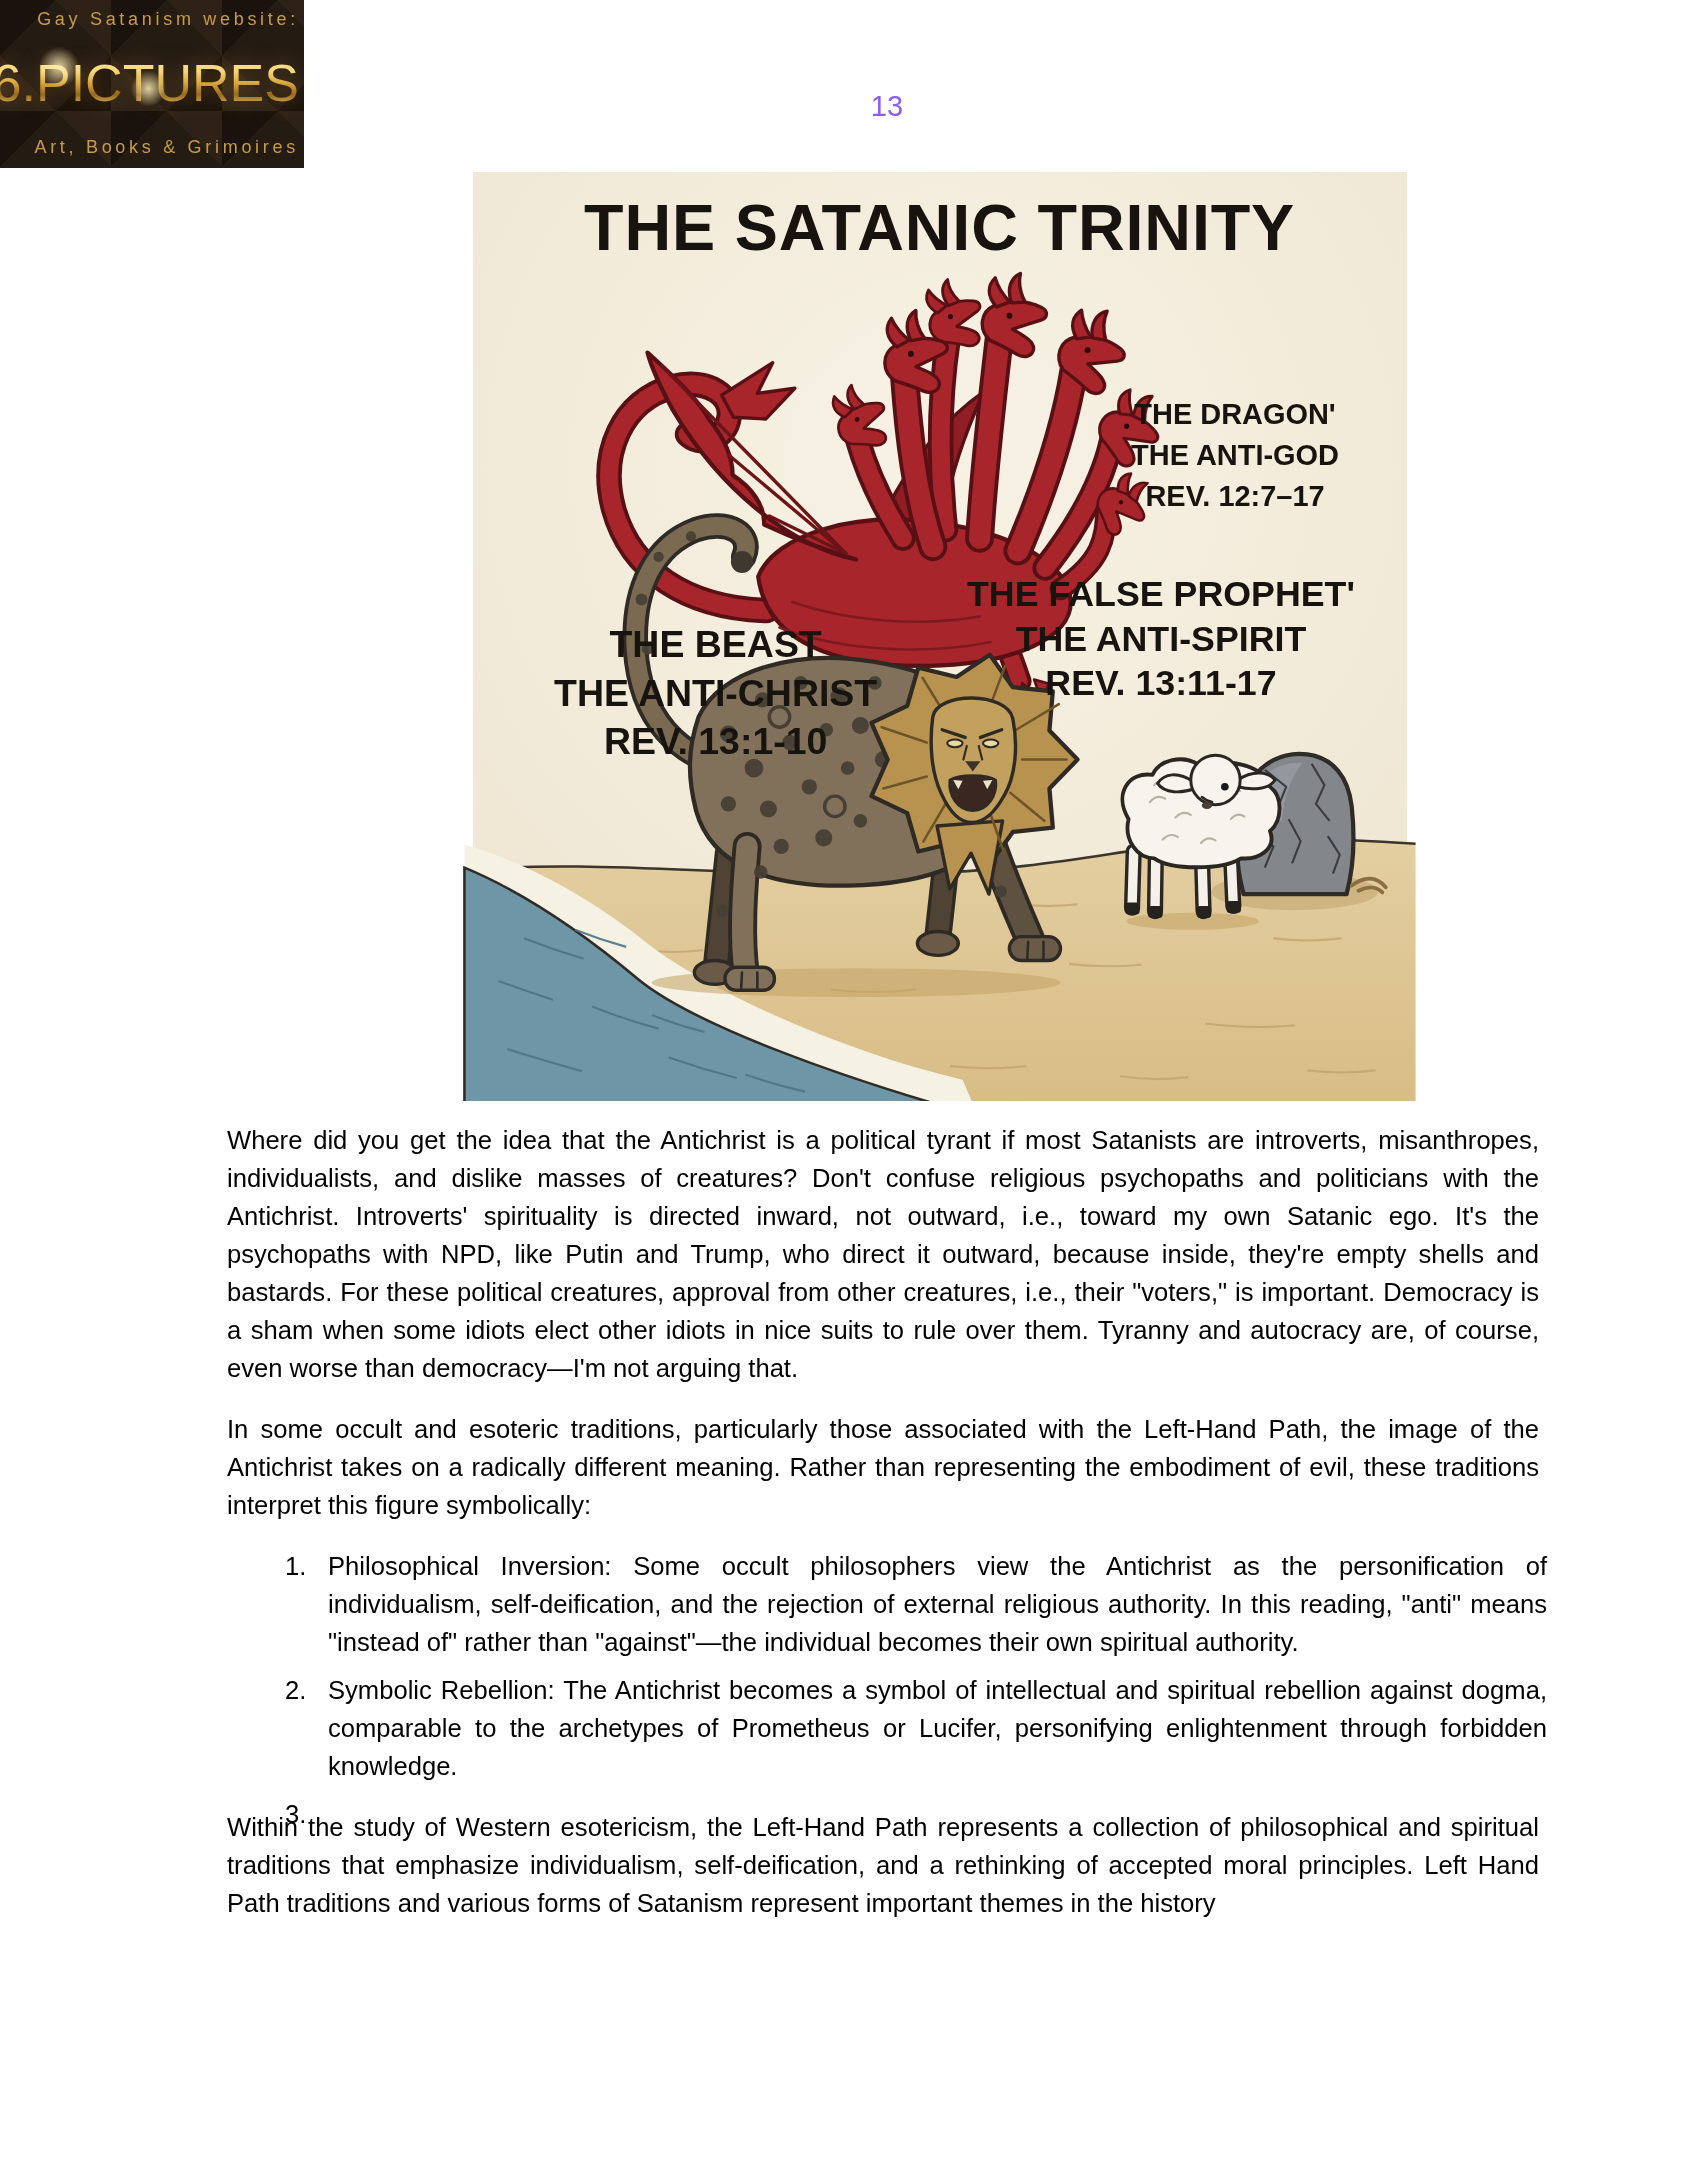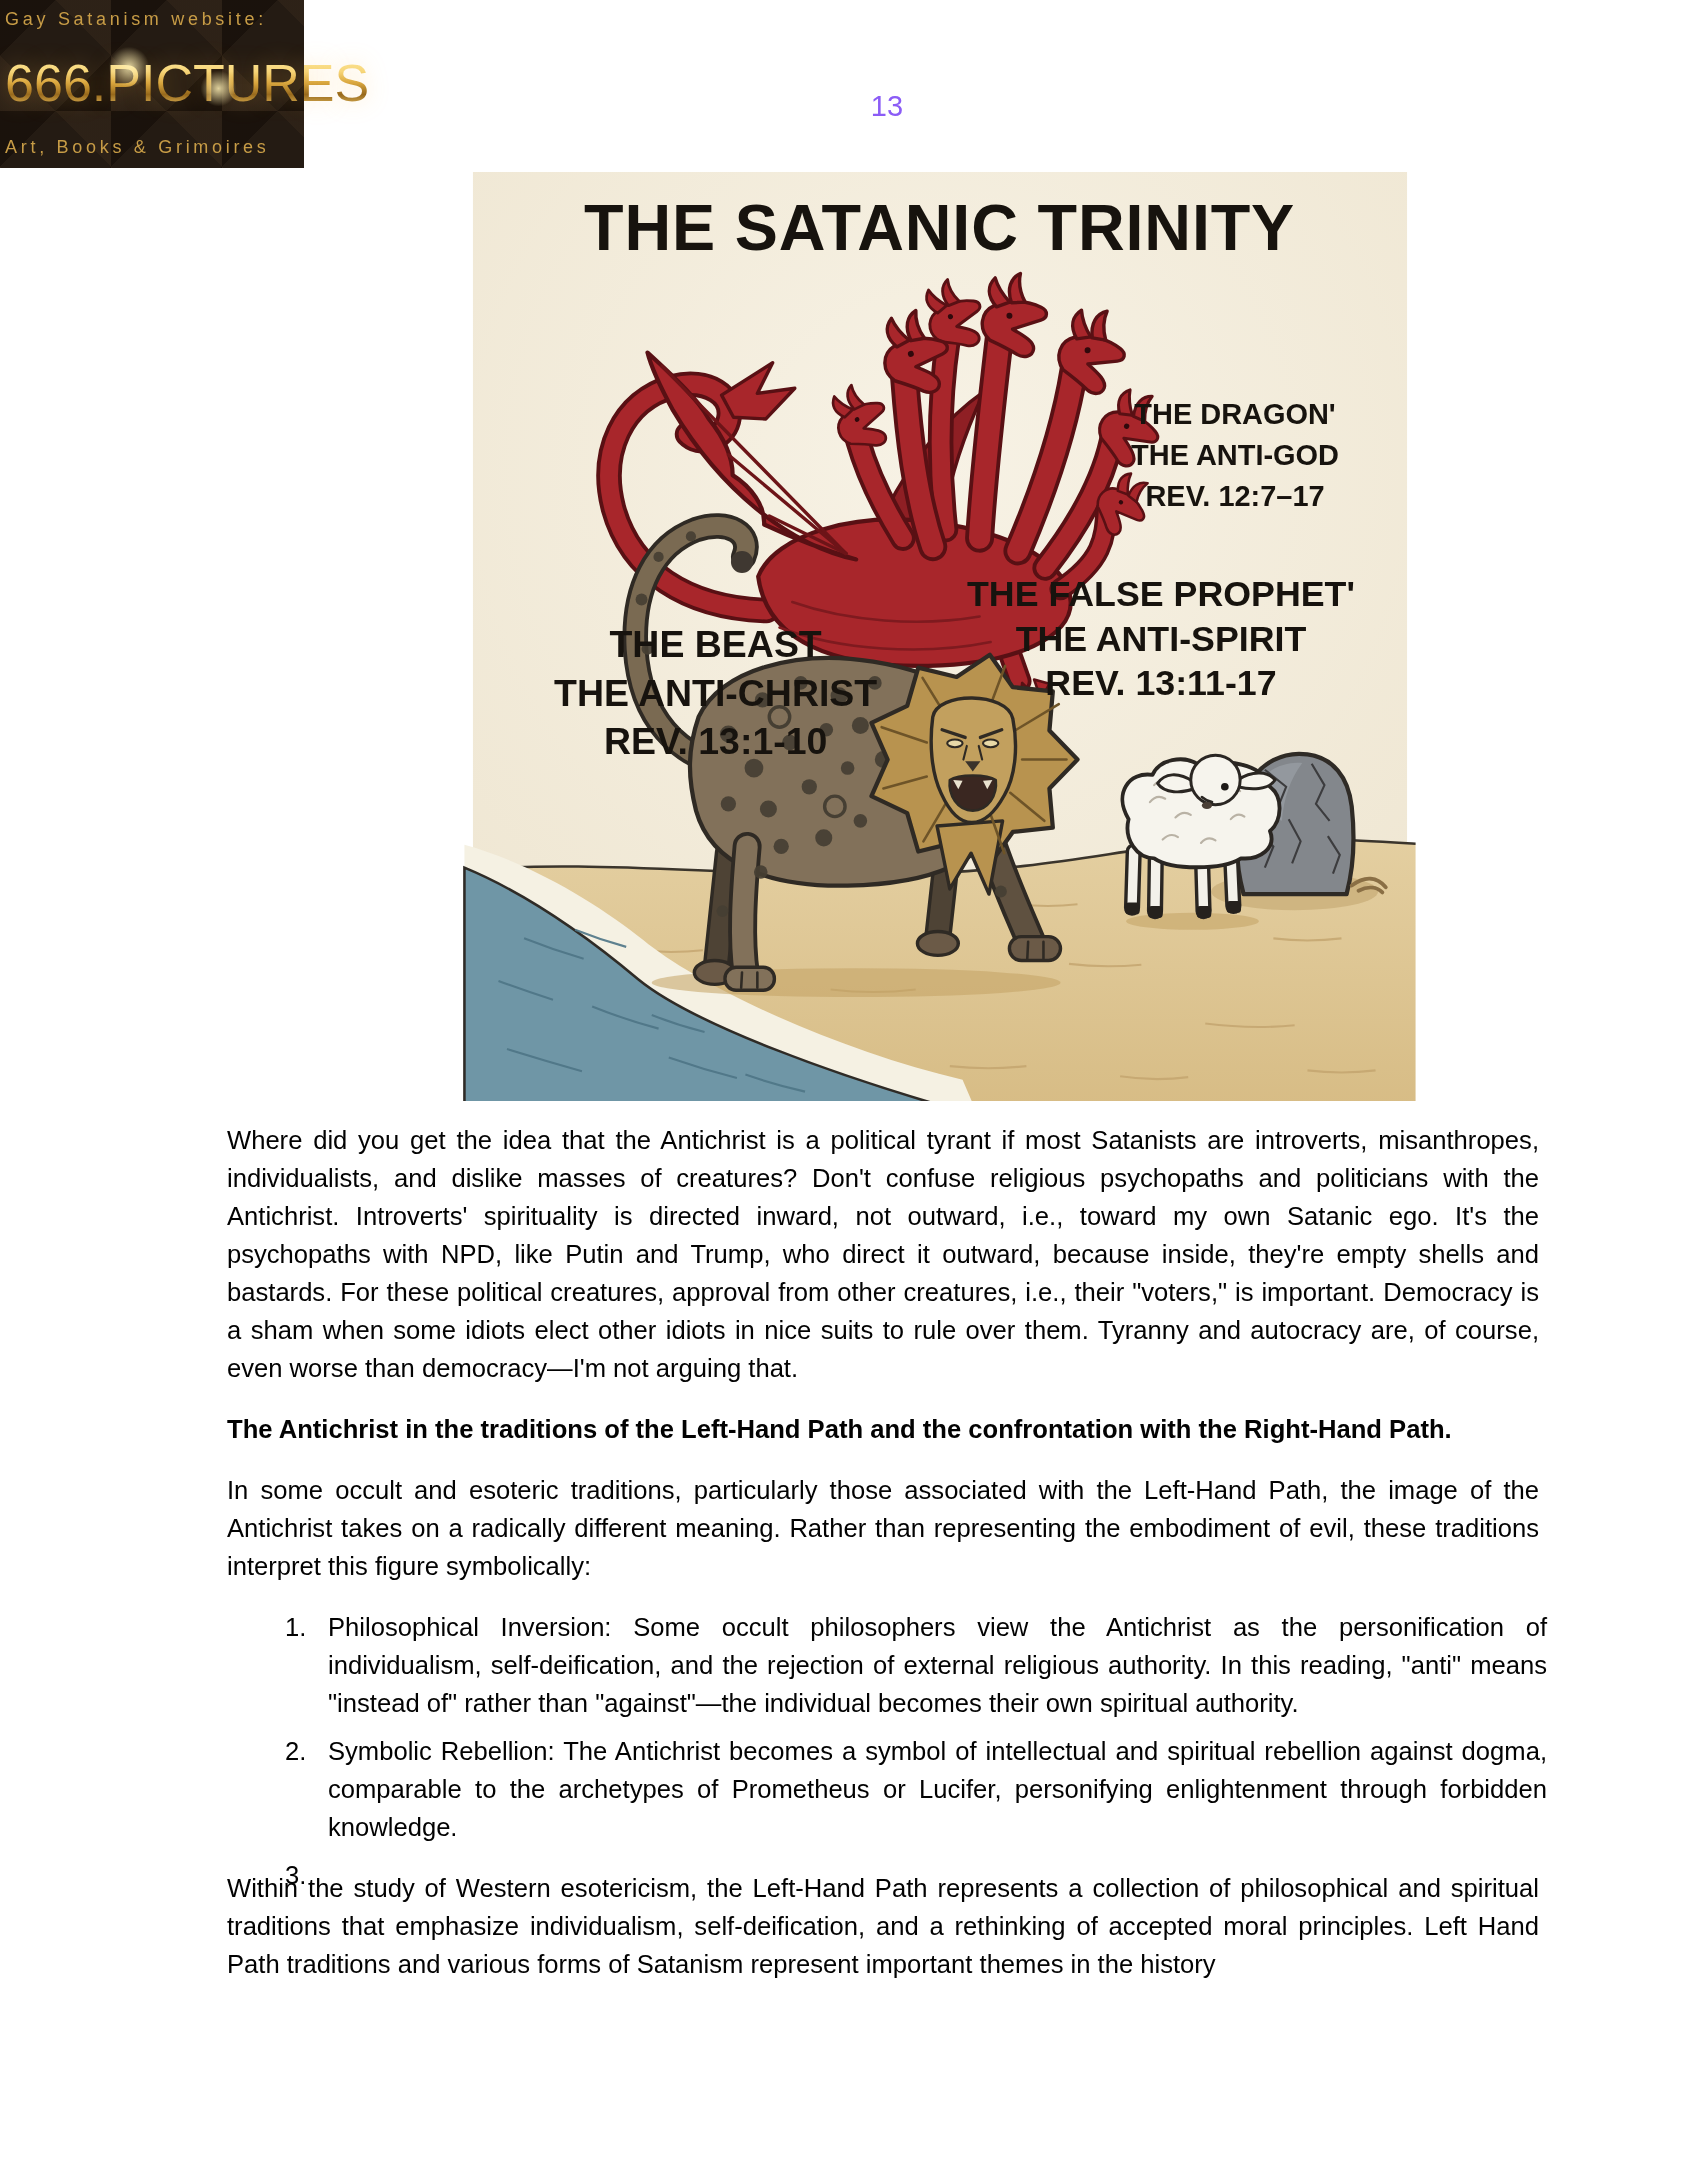--- a/index.html
+++ b/index.html
@@ -9,21 +9,21 @@
   }
 
   
   .logo {
     position:absolute; left:0; top:0; width:304px; height:168px;
     background-color:#241b13;
     background-image:
       linear-gradient(45deg, rgba(130,95,60,.10) 25%, transparent 25%, transparent 75%, rgba(130,95,60,.10) 75%),
       linear-gradient(-45deg, rgba(10,5,2,.40) 25%, transparent 25%, transparent 75%, rgba(10,5,2,.40) 75%);
     background-size:111px 111px;
-    display:flex; flex-direction:column; justify-content:space-between; align-items:flex-start;
+    display:flex; flex-direction:column; justify-content:space-between; align-items:flex-end;
     padding:8.5px 5.1px 10.2px; box-sizing:border-box;
   }
   .logo-tagline, .logo-subtitle {
     color:#c79c46; font-size:18px; letter-spacing:3.7px; white-space:nowrap; font-weight:400;
   }
   .logo-wordmark {
     position:relative; font-size:52px; font-weight:normal; line-height:1;
     background:linear-gradient(180deg,#fdeaa2 0%,#f7d87c 28%,#d6a53d 50%,#91641a 72%,#eec868 100%);
     -webkit-background-clip:text; background-clip:text; color:transparent;
     text-shadow:0 0 22px rgba(255,190,80,.35);
@@ -333,21 +333,20 @@
           <text class="lbl-beast" x="285" y="627">THE ANTI-CHRIST</text>
           <text class="lbl-beast" x="285" y="683">REV. 13:1-10</text>
         </g>
       </g>
     </svg>
   </div>
 
   <div class="content">
     <p>Where did you get the idea that the Antichrist is a political tyrant if most Satanists are introverts, misanthropes, individualists, and dislike masses of creatures? Don't confuse religious psychopaths and politicians with the Antichrist. Introverts' spirituality is directed inward, not outward, i.e., toward my own Satanic ego. It's the psychopaths with NPD, like Putin and Trump, who direct it outward, because inside, they're empty shells and bastards. For these political creatures, approval from other creatures, i.e., their "voters," is important. Democracy is a sham when some idiots elect other idiots in nice suits to rule over them. Tyranny and autocracy are, of course, even worse than democracy—I'm not arguing that.</p>
 
-    <p class="heading">The Antichrist in the traditions of the Left-Hand Path and the confrontation with the Right-Hand Path.</p>
 
     <p>In some occult and esoteric traditions, particularly those associated with the Left-Hand Path, the image of the Antichrist takes on a radically different meaning. Rather than representing the embodiment of evil, these traditions interpret this figure symbolically:</p>
 
     <ol>
       <li>
         <span class="li-num">1.</span>
         <span>Philosophical Inversion: Some occult philosophers view the Antichrist as the personification of individualism, self-deification, and the rejection of external religious authority. In this reading, "anti" means "instead of" rather than "against"—the individual becomes their own spiritual authority.</span>
       </li>
       <li>
         <span class="li-num">2.</span>

